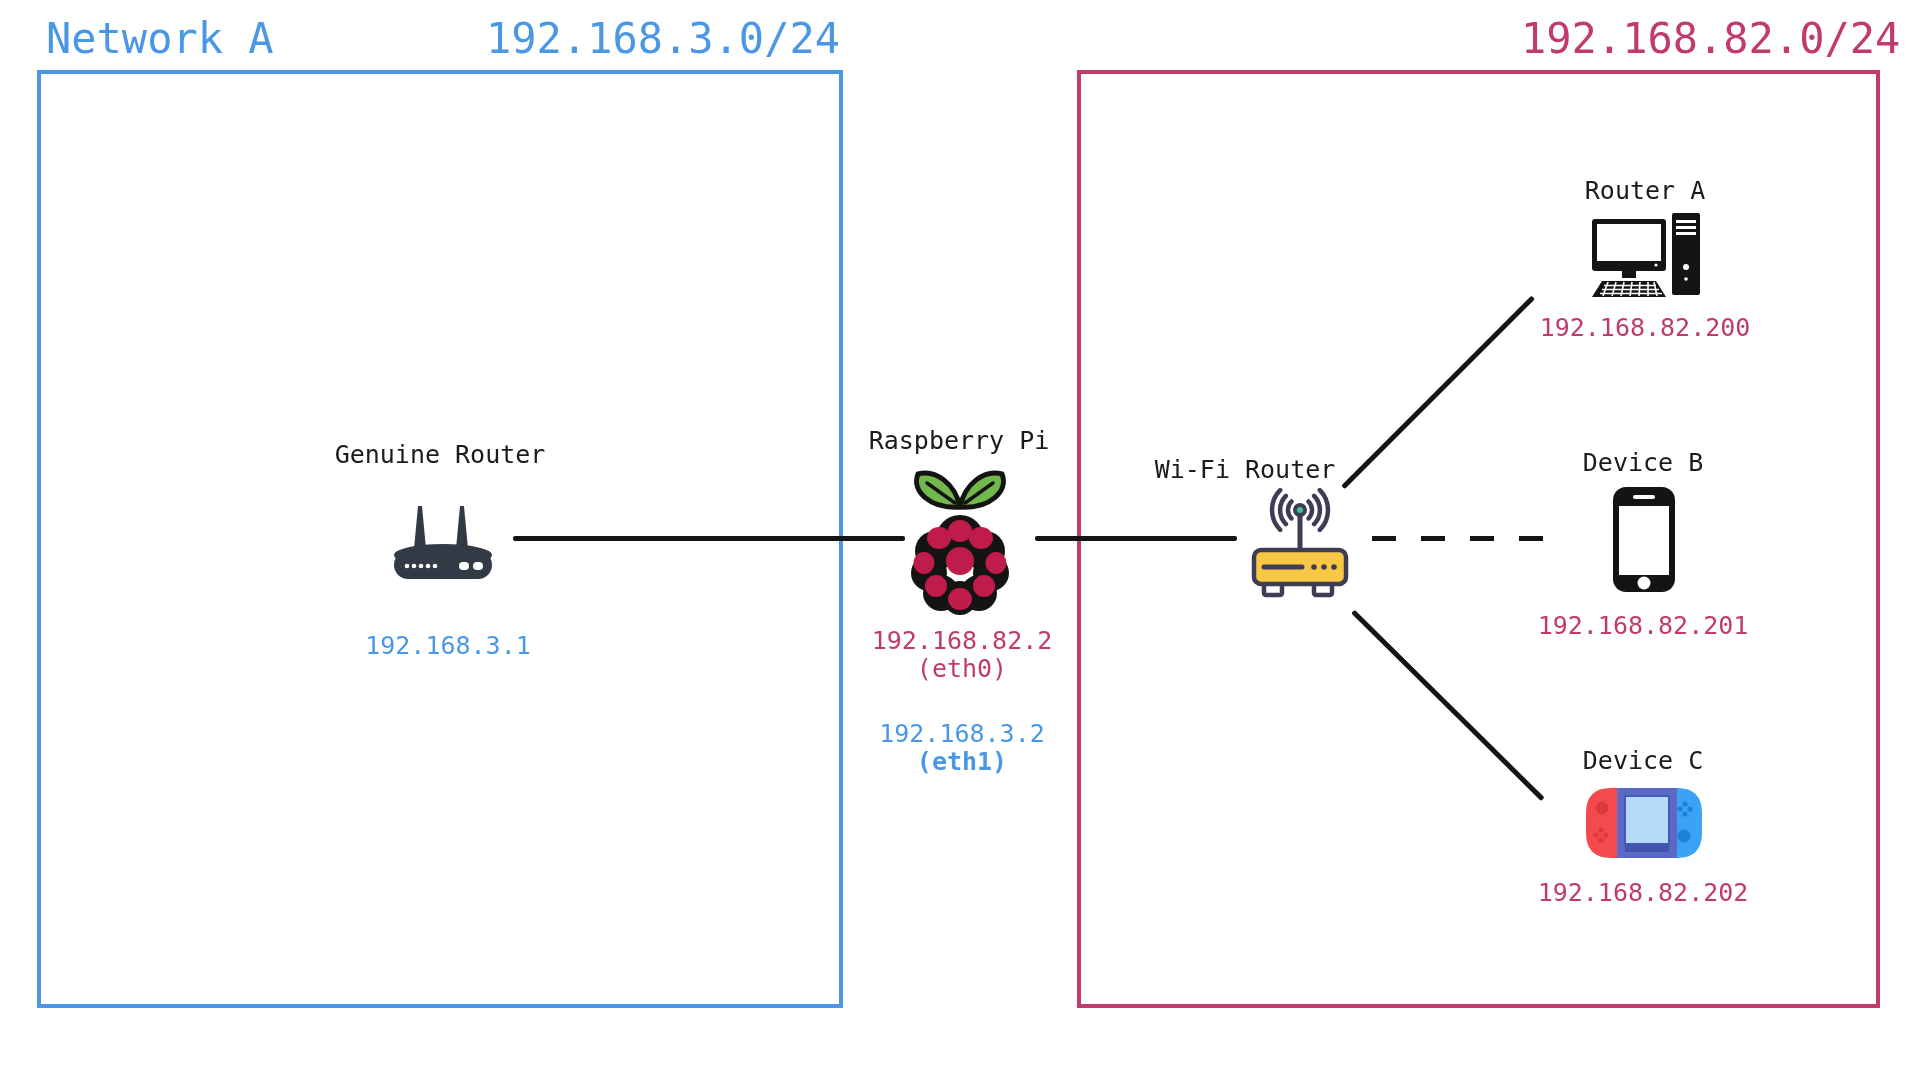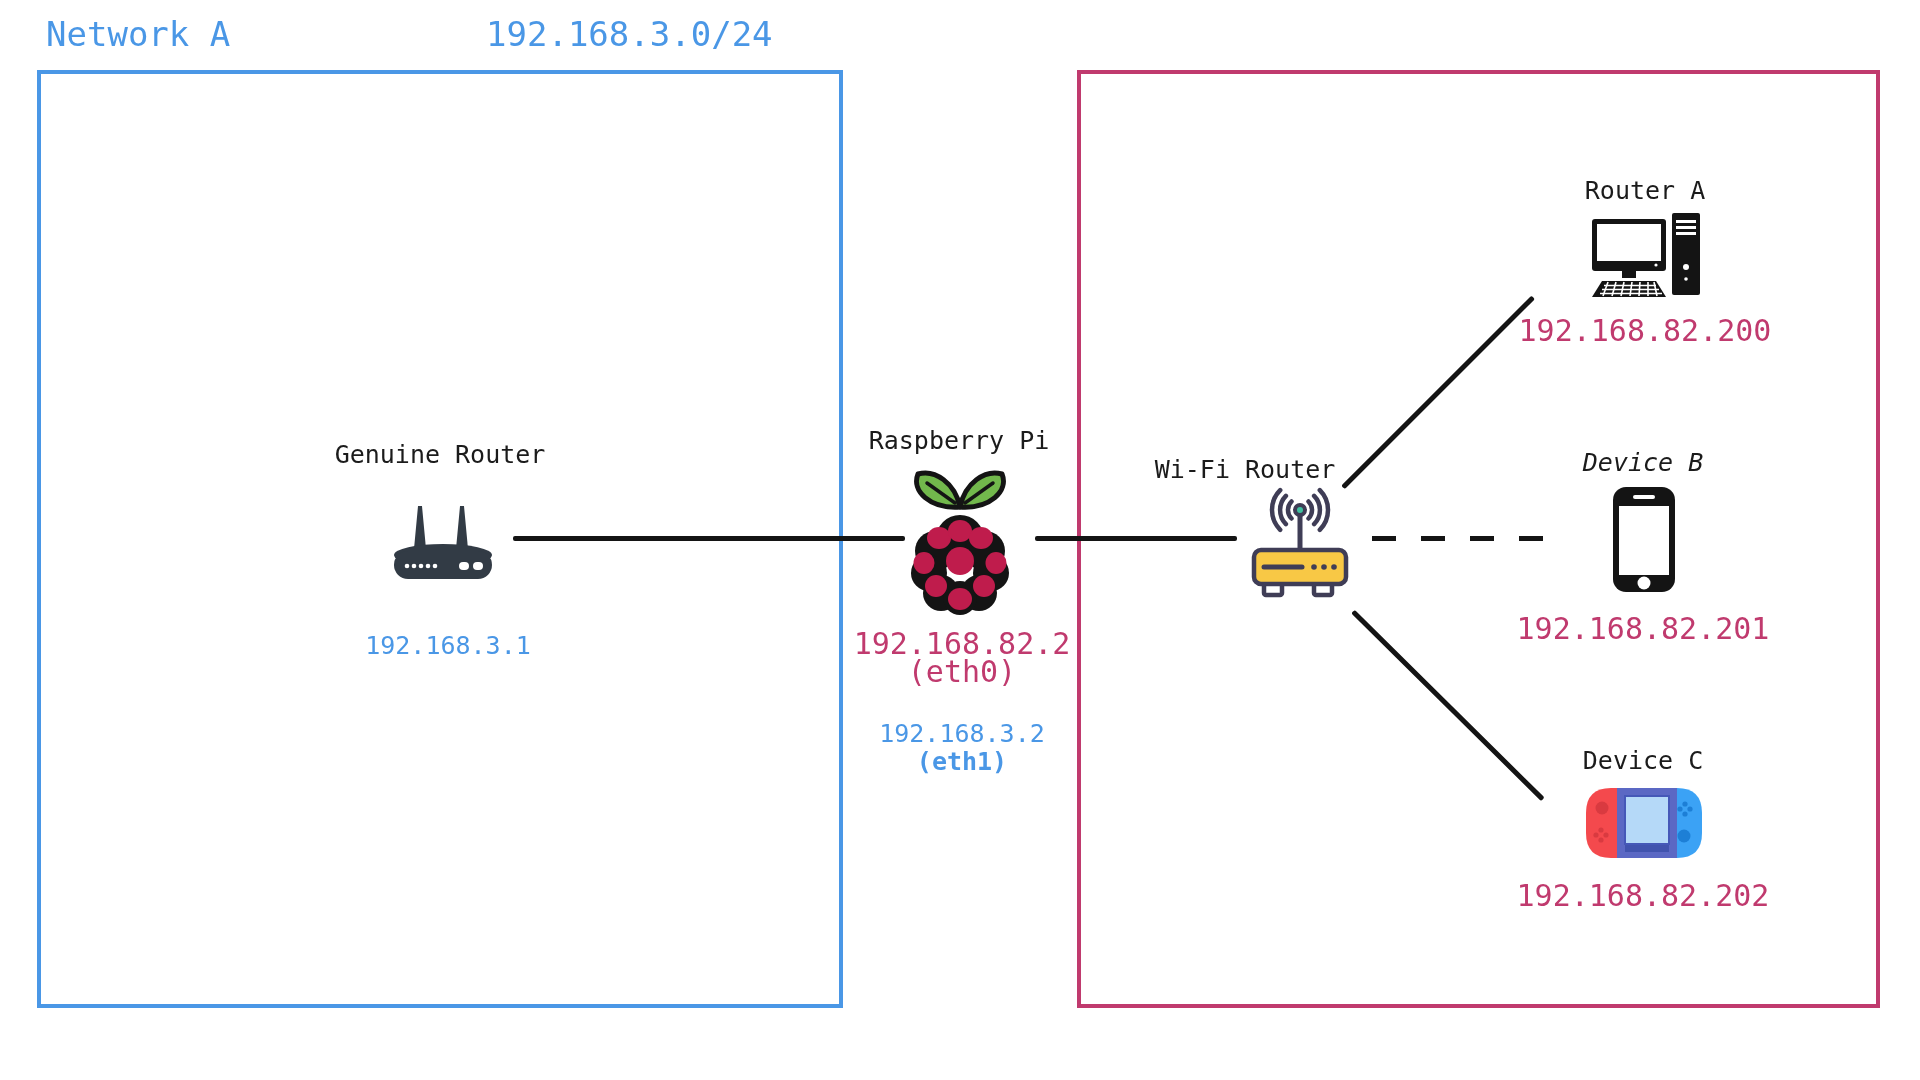--- a/index.html
+++ b/index.html
@@ -8,45 +8,46 @@
     --wifi_navy:#3f3d56; --wifi_yellow:#f8c845; --wifi_teal:#3fc1a0;
     --joycon_red:#f4494d; --joycon_blue:#3ba2f5; --console_indigo:#5b68c4; --screen_blue:#b5d9f8;
   }
   html,body{margin:0;padding:0;background:#ffffff;}
   .canvas{
     position:relative; width:1920px; height:1080px; overflow:hidden; background:#ffffff;
     font-family:"DejaVu Sans Mono","Liberation Mono",monospace;
   }
   .t{position:absolute; white-space:nowrap;}
   .center{transform:translateX(-50%); text-align:center;}
-  .hdr{font-size:34px; letter-spacing:0px;}
+  .hdr{font-size:42px; letter-spacing:0px;}
   .hdr-blue{color:var(--blue);}
   .hdr-crimson{color:var(--crimson);}
   .label{font-size:25px; color:var(--ink);}
   .ip-blue{font-size:25px; color:var(--blue);margin-top:23px;}
-  .ip-crimson{font-size:30px; color:var(--crimson);}
+  .ip-crimson{font-size:25px; color:var(--crimson);}
   .netbox{position:absolute; top:70px; height:938px; border:4px solid; box-sizing:border-box; background:transparent;}
   .netbox.a{left:37px; width:806px; border-color:var(--blue);}
   .netbox.b{left:1077px; width:803px; border-color:var(--crimson);}
   .line{position:absolute; height:5px; background:var(--line); border-radius:2px;}
   .line.diag{transform-origin:0 50%;}
   .line.dashed{background:repeating-linear-gradient(to right, var(--line) 0 24px, transparent 24px 49px); border-radius:0;}
   .icon{position:absolute;}
   svg{display:block;}
 </style>
 </head>
 <body>
 
 <div class="canvas">
 
   <div class="netbox a"></div>
   <div class="netbox b"></div>
 
   <div class="t hdr hdr-blue" style="left:46px; top:14px;">Network A</div>
   <div class="t hdr hdr-blue" style="left:486px; top:14px;">192.168.3.0/24</div>
+  <div class="t hdr hdr-crimson" style="left:1521px; top:14px;">192.168.82.0/24</div>
 
   <div class="line" style="left:513px; top:536px; width:392px;"></div>
   <div class="line" style="left:1035px; top:536px; width:202px;"></div>
   <div class="line diag" style="left:1343px; top:485px; width:269px; transform:rotate(-45deg);"></div>
   <div class="line dashed" style="left:1372px; top:536px; width:172px;"></div>
   <div class="line diag" style="left:1353px; top:609px; width:267px; transform:rotate(44.7deg);"></div>
 
   <div class="t label center" style="left:440px; top:440px;">Genuine Router</div>
   <div class="icon" style="left:393px; top:503px;">
     <svg width="100" height="78" viewBox="0 0 100 78">
@@ -157,21 +158,21 @@
         <line x1="32" y1="69" x2="29" y2="83"></line>
         <line x1="40" y1="69" x2="38" y2="83"></line>
         <line x1="48" y1="69" x2="47" y2="83"></line>
         <line x1="56" y1="69" x2="56" y2="83"></line>
         <line x1="62" y1="69" x2="65" y2="83"></line>
       </g>
     </svg>
   </div>
   <div class="t ip-crimson center" style="left:1645px; top:313px;">192.168.82.200</div>
 
-  <div class="t label center" style="left:1643px; top:448px;font-style:italic;">Device B</div>
+  <div class="t label center" style="left:1643px; top:448px;">Device B</div>
   <div class="icon" style="left:1613px; top:487px;">
     <svg width="62" height="105" viewBox="0 0 62 105">
       <rect x="0" y="0" width="62" height="105" rx="13" fill="#141414"></rect>
       <rect x="6" y="19" width="50" height="69" fill="#ffffff"></rect>
       <rect x="20" y="8" width="22" height="4" rx="2" fill="#ffffff"></rect>
       <circle cx="31" cy="96" r="6.5" fill="#ffffff"></circle>
     </svg>
   </div>
   <div class="t ip-crimson center" style="left:1643px; top:611px;">192.168.82.201</div>
 

